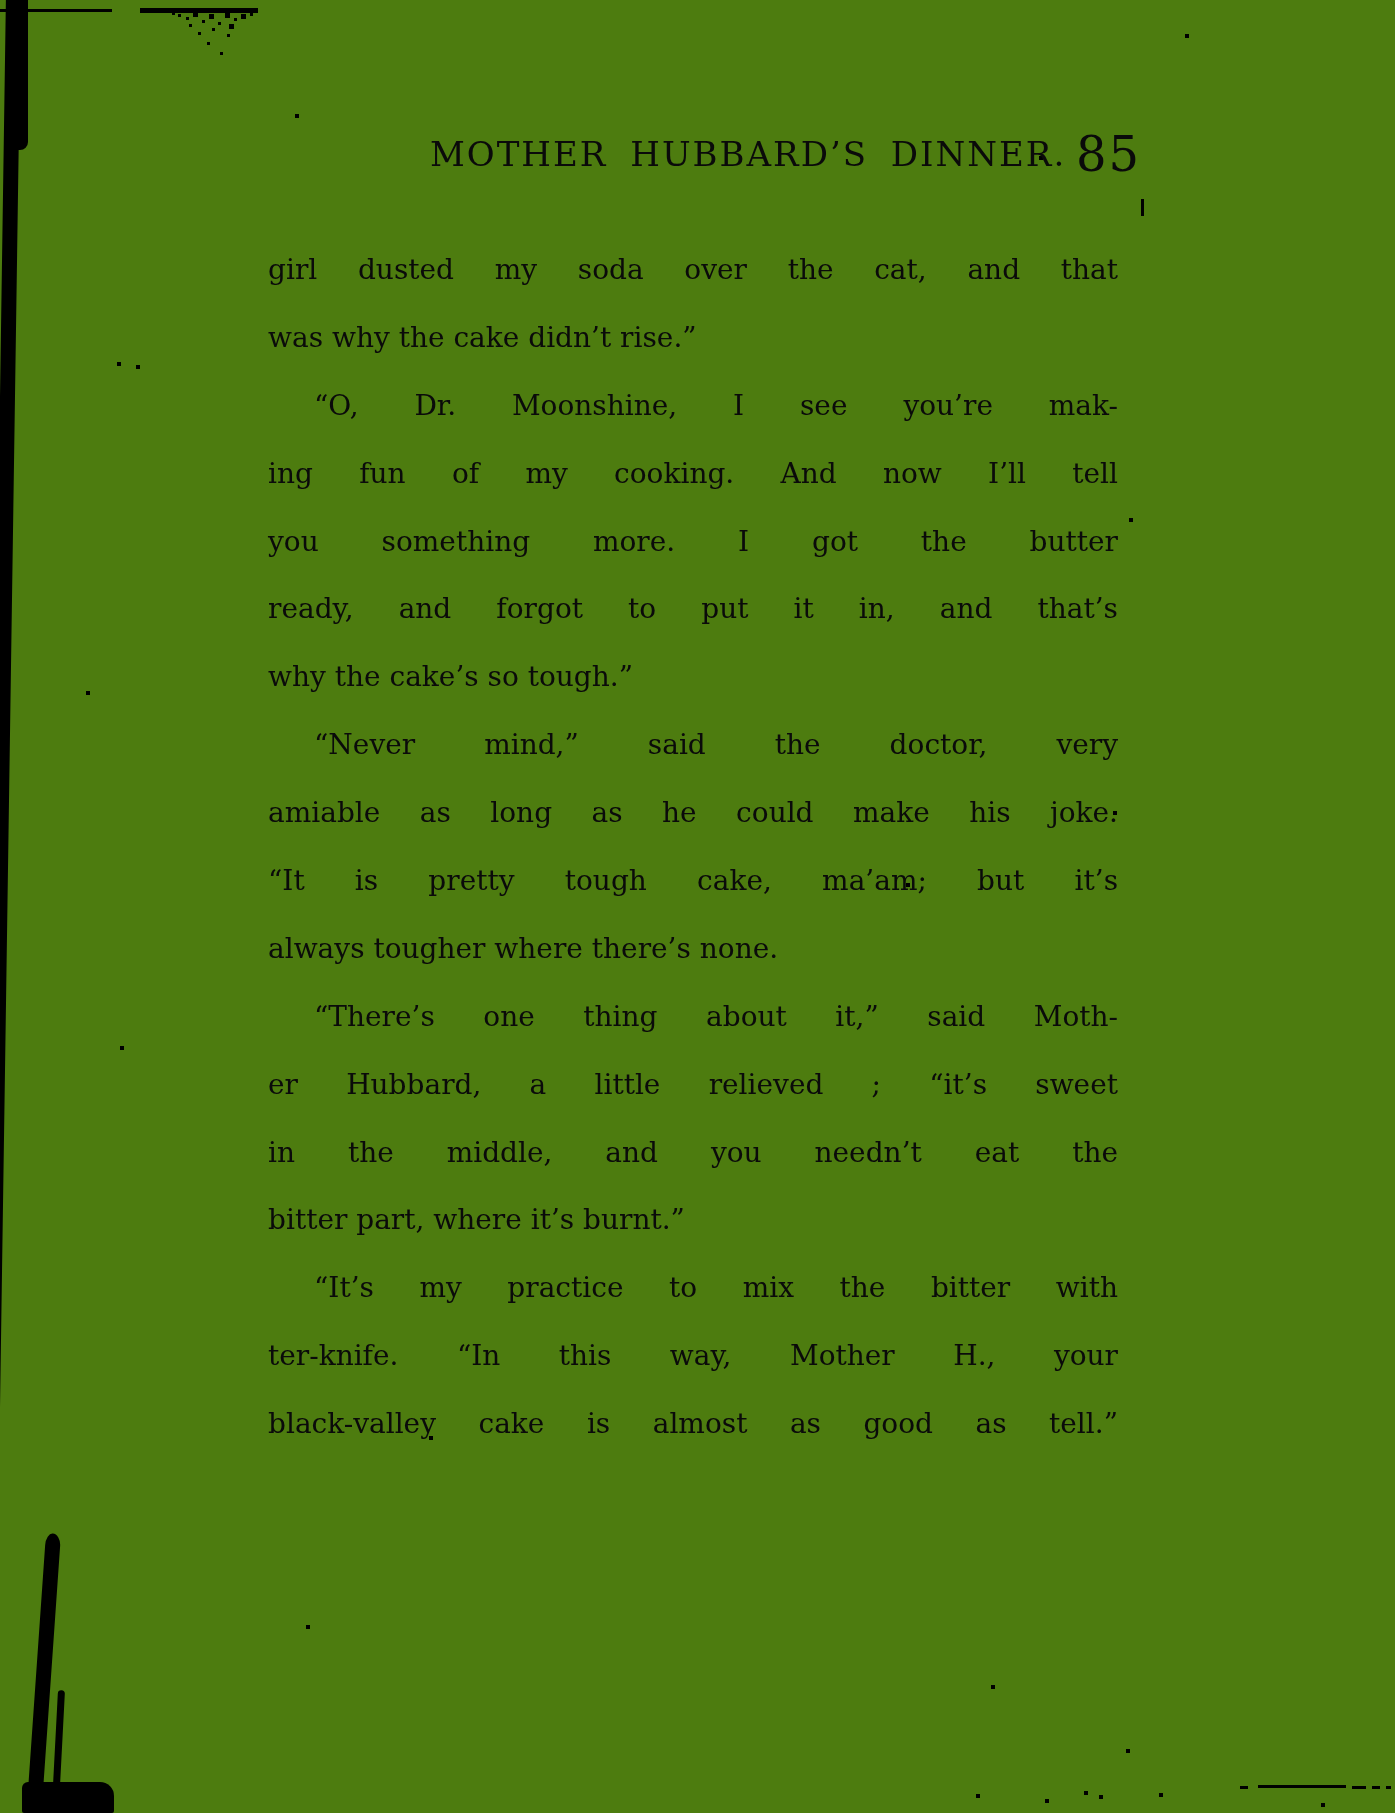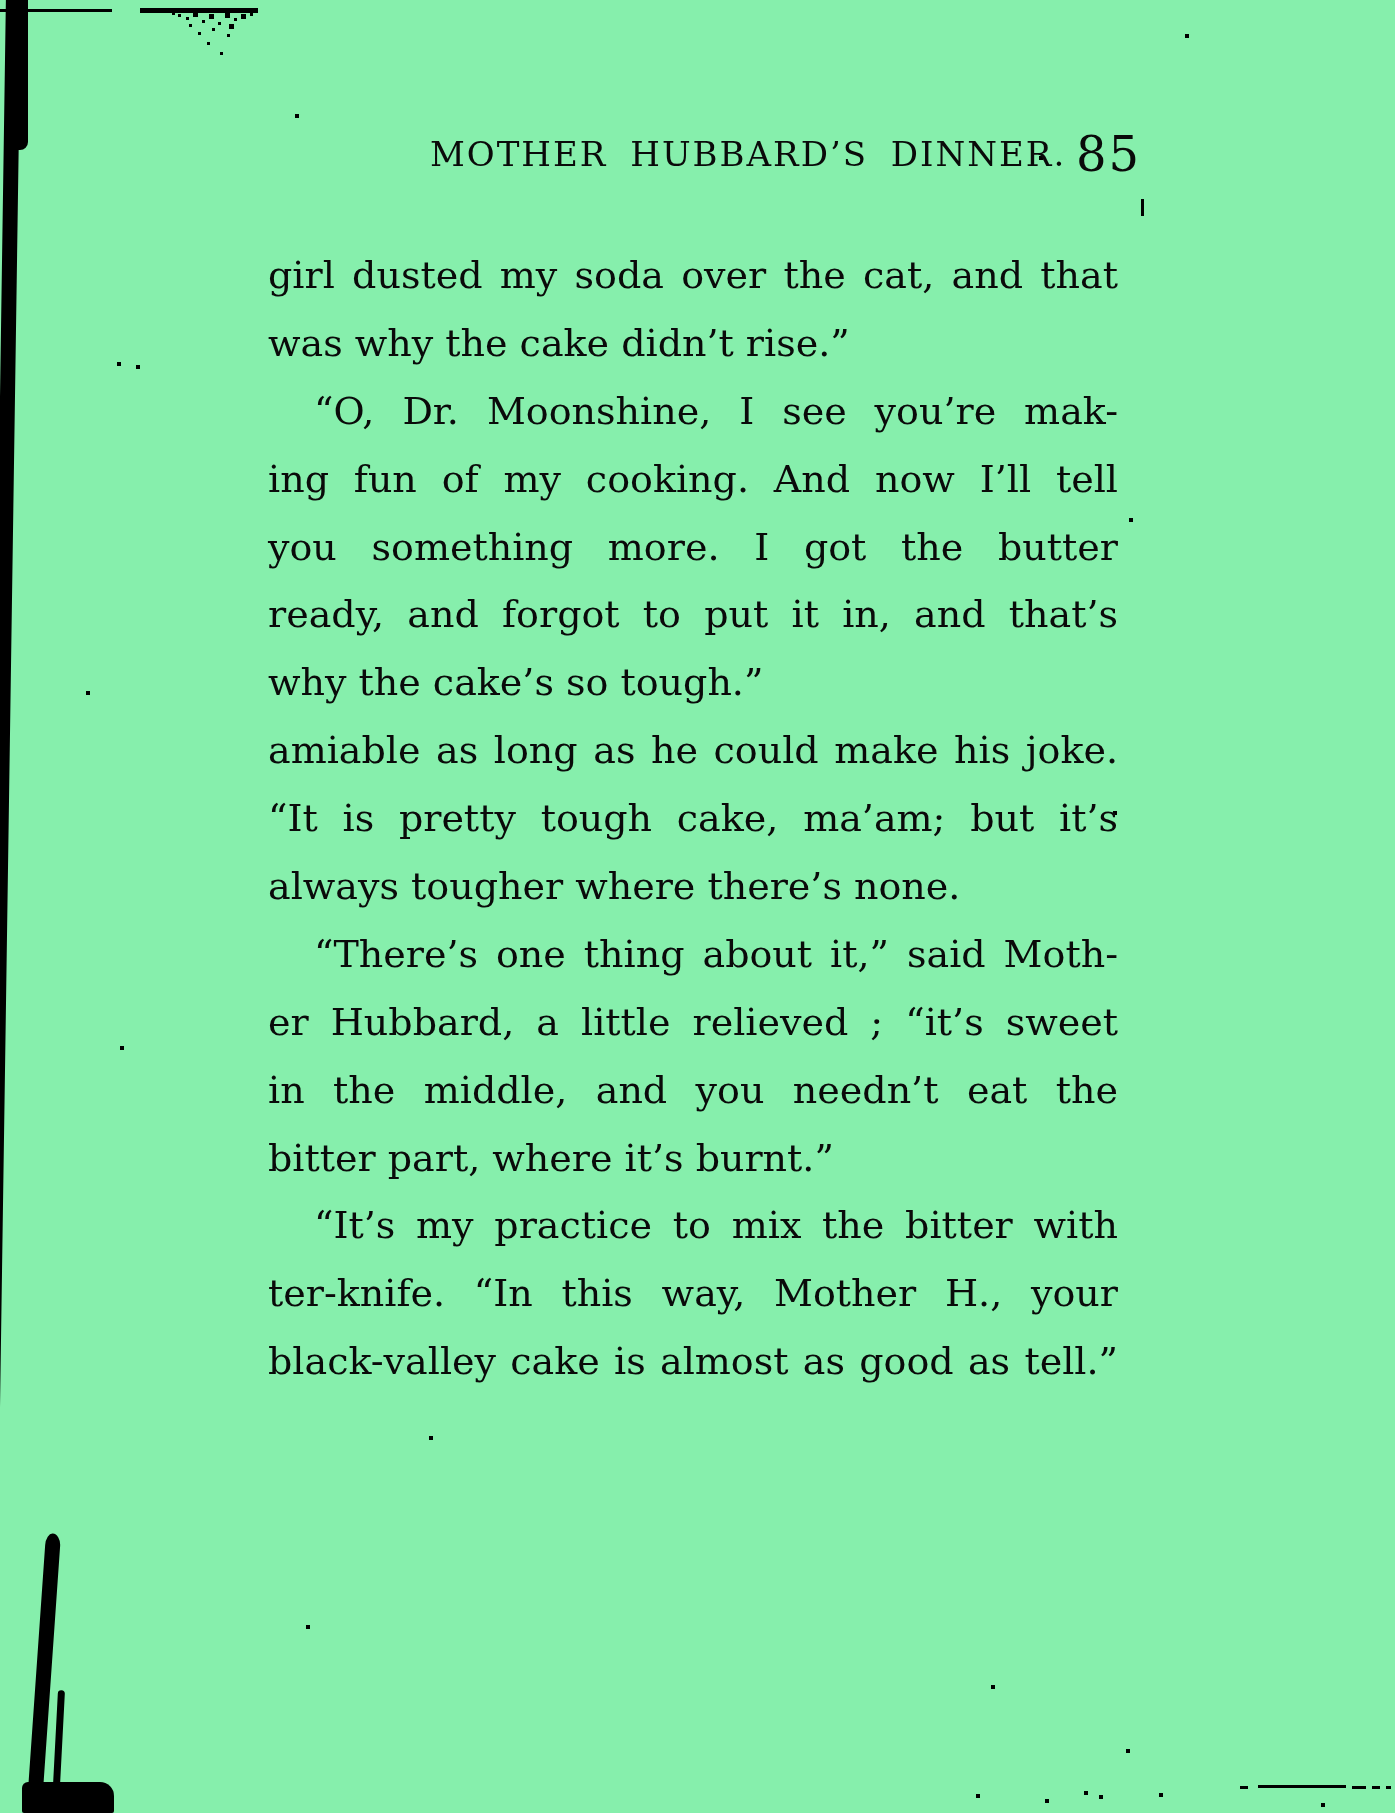--- a/index.html
+++ b/index.html
@@ -1,36 +1,36 @@
 <!DOCTYPE html>
 <html><head>
 <meta charset="utf-8">
 <style>
   html,body{margin:0;padding:0;background:#e8e8e8;}
   .page{
     position:relative;
     width:1395px;height:1813px;
-    background:#86efac;
+    background:#4d7c0f;
     overflow:hidden;
     font-family:"DejaVu Serif","Liberation Serif",serif;
     color:#0a0a0a;
   }
   
   .running-head{
     position:absolute;left:430px;top:134px;width:530px;
     font-size:34px;letter-spacing:2px;word-spacing:10px;
     white-space:nowrap;
   }
   .folio{
     position:absolute;left:1076px;top:126px;
     font-size:48px;letter-spacing:2px;
   }
   .page-body{
-    position:absolute;left:268px;top:242px;width:850px;
-    font-size:38px;
+    position:absolute;left:268px;top:236px;width:850px;
+    font-size:28px;
   }
   .line{
     height:67.9px;line-height:67.9px;
     text-align:justify;text-align-last:justify;
     white-space:normal;
   }
   .line.no-just{text-align-last:left;}
   .line.indent{text-indent:46px;}
   
   .art{position:absolute;background:#000;}
@@ -121,20 +121,21 @@
   <div class="folio">85</div>
 
   <div class="page-body">
       <div class="line">girl dusted my soda over the cat, and that</div>
       <div class="line no-just">was why the cake didn’t rise.”</div>
       <div class="line indent">“O, Dr. Moonshine, I see you’re mak-</div>
       <div class="line">ing fun of my cooking.  And now I’ll tell</div>
       <div class="line">you something more.  I got the butter</div>
       <div class="line">ready, and forgot to put it in, and that’s</div>
       <div class="line no-just">why the cake’s so tough.”</div>
+      <div class="line indent">“Never mind,” said the doctor, very</div>
       <div class="line">amiable as long as he could make his joke.</div>
       <div class="line">“It is pretty tough cake, ma’am; but it’s</div>
       <div class="line no-just">always tougher where there’s none.</div>
       <div class="line indent">“There’s one thing about it,” said Moth-</div>
       <div class="line">er Hubbard, a little relieved ; “it’s sweet</div>
       <div class="line">in the middle, and you needn’t eat the</div>
       <div class="line no-just">bitter part, where it’s burnt.”</div>
       <div class="line indent">“It’s my practice to mix the bitter with</div>
       <div class="line">ter-knife.  “In this way, Mother H., your</div>
       <div class="line">black-valley cake is almost as good as tell.”</div>

